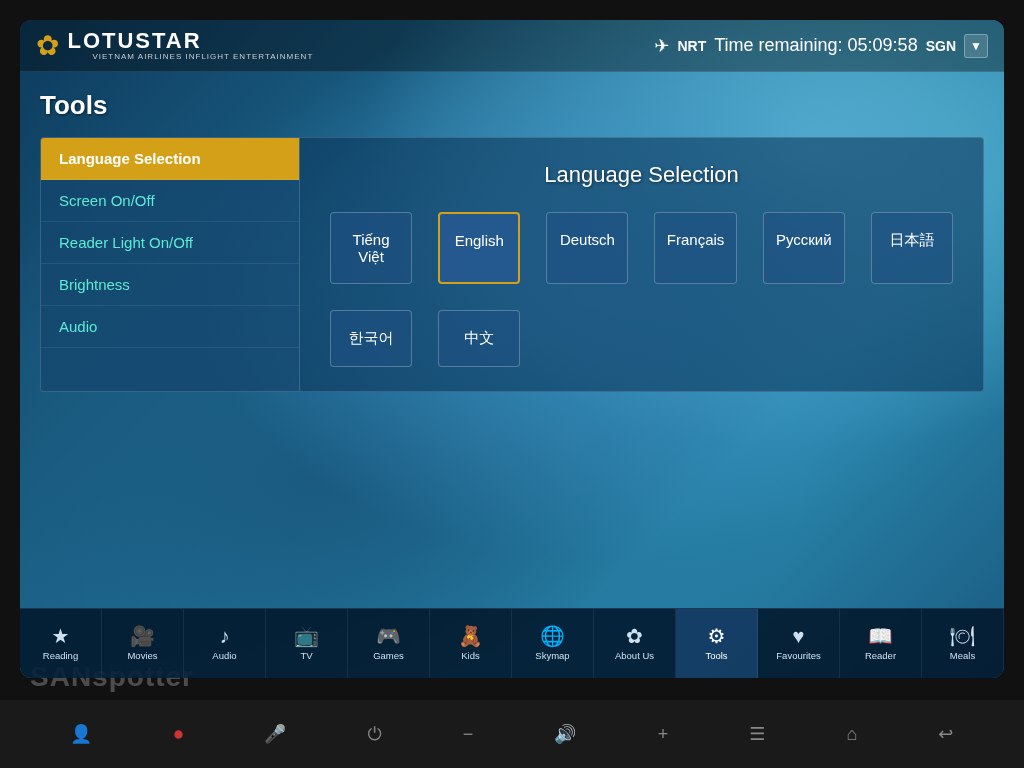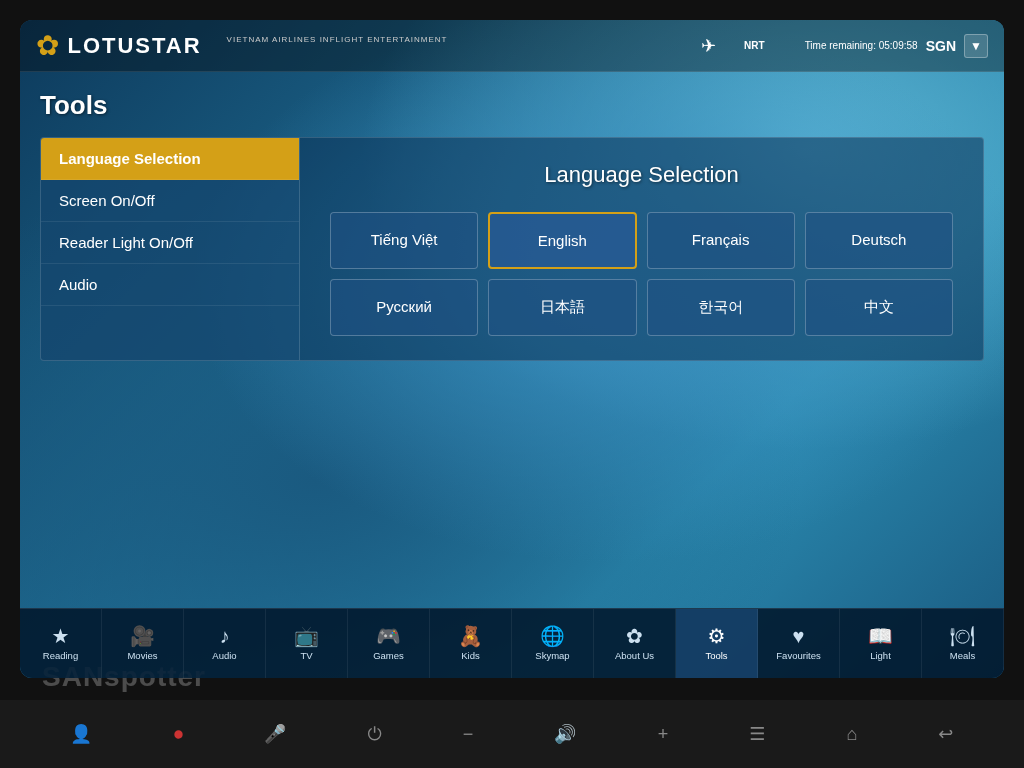--- a/index.html
+++ b/index.html
@@ -55,21 +55,21 @@
     }
 
     .logo-icon {
       color: #d4a017;
       font-size: 28px;
       line-height: 1;
     }
 
     .logo-text-block {
       display: flex;
-      flex-direction: row;
+      flex-direction: column;
     }
 
     .logo-name {
       color: #fff;
       font-size: 22px;
       font-weight: bold;
       letter-spacing: 2px;
       line-height: 1;
     }
 
@@ -88,22 +88,22 @@
       gap: 8px;
       color: #fff;
       font-size: 13px;
     }
 
     .flight-arrow {
       color: #fff;
       font-size: 18px;
     }
 
-    .flight-nrt { font-weight: bold; font-size: 10px; margin-left: 20px; }
-    .flight-time { font-size: 10px; margin-left: 32px; }
+    .flight-nrt { font-weight: bold; font-size: 14px; }
+    .flight-time { font-size: 18px; }
     .flight-sgn { font-weight: bold; font-size: 14px; text-align: center; }
 
     .dropdown-btn {
       background: rgba(255,255,255,0.15);
       border: 1px solid rgba(255,255,255,0.3);
       color: #fff;
       width: 24px;
       height: 24px;
       display: flex;
       align-items: center;
@@ -139,21 +139,21 @@
     .sidebar {
       width: 260px;
       background: rgba(20, 70, 110, 0.75);
       border-radius: 4px 0 0 4px;
       overflow: hidden;
       border: 1px solid rgba(255,255,255,0.15);
     }
 
     .sidebar-item {
       padding: 12px 18px;
-      color: #ffffff;
+      color: #5eead4;
       font-size: 15px;
       cursor: pointer;
       border-bottom: 1px solid rgba(255,255,255,0.08);
       transition: background 0.15s;
     }
 
     .sidebar-item.active {
       background: #d4a017;
       color: #fff;
       font-weight: bold;
@@ -173,22 +173,22 @@
       color: #fff;
       font-size: 22px;
       text-align: center;
       margin-bottom: 24px;
       font-weight: normal;
       text-shadow: 1px 1px 3px rgba(0,0,0,0.5);
     }
 
     .lang-grid {
       display: grid;
-      grid-template-columns: repeat(4, 1fr);
-      gap: 10px;
+      grid-template-columns: repeat(6, 1fr);
+      gap: 26px;
     }
 
     .lang-btn {
       background: rgba(30, 80, 130, 0.6);
       border: 1px solid rgba(255,255,255,0.25);
       border-radius: 4px;
       color: #fff;
       padding: 18px 8px;
       text-align: center;
       font-size: 15px;
@@ -266,21 +266,20 @@
 
     .watermark {
       position: absolute;
       bottom: 75px;
       left: 30px;
       color: rgba(255,255,255,0.25);
       font-size: 28px;
       font-weight: bold;
       letter-spacing: 1px;
       z-index: 5;
-      margin-left: 12px;
     }
   </style>
 </head>
 <body>
 
 <div class="screen">
   <div class="bg"></div>
 
   <div class="header">
     <div class="logo-area">
@@ -301,30 +300,31 @@
 
   <div class="main">
     <div class="page-title">Tools</div>
 
     <div class="content-area">
 
       <div class="sidebar" id="sidebar-container">
           <div class="sidebar-item active">Language Selection</div>
           <div class="sidebar-item">Screen On/Off</div>
           <div class="sidebar-item">Reader Light On/Off</div>
+          <div class="sidebar-item">Brightness</div>
           <div class="sidebar-item">Audio</div>
         </div>
 
       <div class="panel">
         <div class="panel-title">Language Selection</div>
         <div class="lang-grid" id="lang-grid">
             <div class="lang-btn">Tiếng Việt</div>
             <div class="lang-btn selected">English</div>
+            <div class="lang-btn">Deutsch</div>
             <div class="lang-btn">Français</div>
-            <div class="lang-btn">Deutsch</div>
             <div class="lang-btn">Русский</div>
             <div class="lang-btn">日本語</div>
             <div class="lang-btn">한국어</div>
             <div class="lang-btn">中文</div>
           </div>
       </div>
     </div>
   </div>
 
   <div class="bottom-nav" id="bottom-nav">
@@ -363,21 +363,21 @@
       <div class="nav-item active">
         <span class="nav-icon">⚙</span>
         <span>Tools</span>
       </div>
       <div class="nav-item">
         <span class="nav-icon">♥</span>
         <span>Favourites</span>
       </div>
       <div class="nav-item">
         <span class="nav-icon">📖</span>
-        <span>Light</span>
+        <span>Reader</span>
       </div>
       <div class="nav-item">
         <span class="nav-icon">🍽</span>
         <span>Meals</span>
       </div>
     </div>
 </div>
 
 <div class="controls-bar">
   <span class="ctrl-btn">👤</span>

